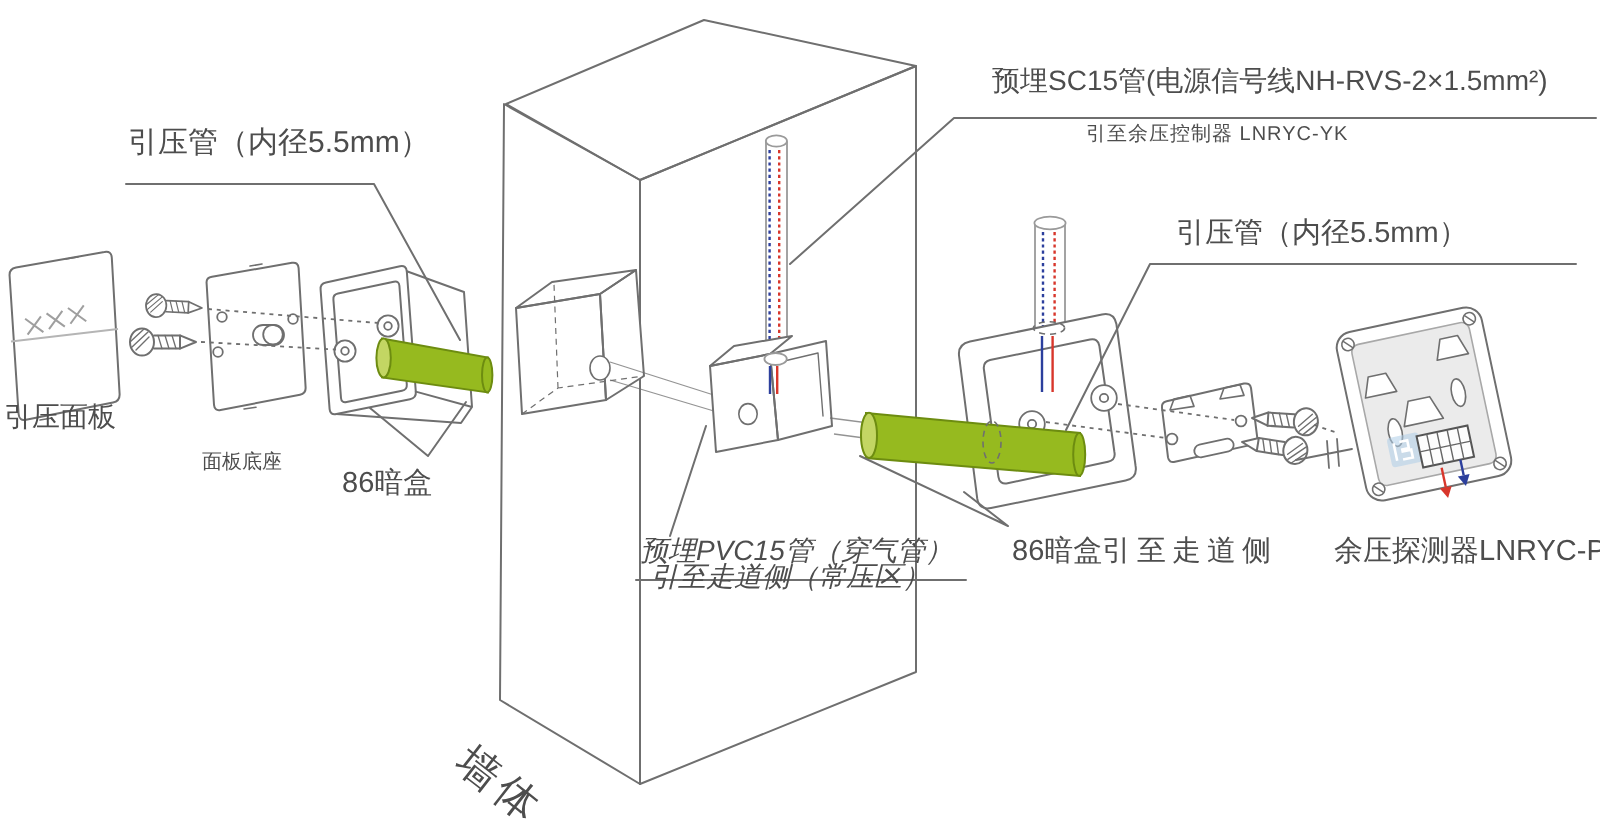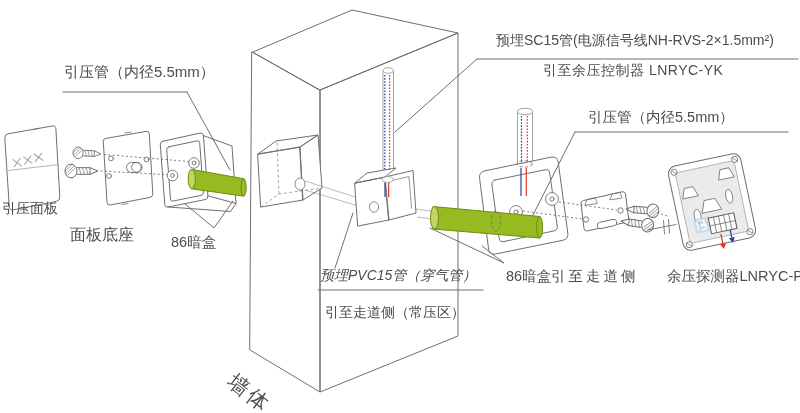--- a/index.html
+++ b/index.html
@@ -206,24 +206,24 @@
     <path d="M477,59 H798 M477,59 L395,132" class="ln"></path>
     <path d="M575,132 H788 M575,132 L533,215" class="ln"></path>
     <path d="M318,290 H483 M335,268 L353,213" class="ln"></path>
     <path d="M185,204 L214,228 L233,201" class="ln"></path>
     <path d="M430,228 L504,263 L482,246" class="ln"></path>
   </g>
 </svg>
 
   <div class="lbl" style="left:64px;top:63px;font-size:15px;">引压管（内径5.5mm）</div>
   <div class="lbl" style="left:496px;top:32px;font-size:14px;">预埋SC15管(电源信号线NH-RVS-2×1.5mm²)</div>
-  <div class="lbl" style="left:543px;top:62px;font-size:14px;letter-spacing:.5px;">引至余压控制器 LNRYC-YK</div>
+  <div class="lbl" style="left:543px;top:62px;font-size:10px;letter-spacing:.5px;">引至余压控制器 LNRYC-YK</div>
   <div class="lbl" style="left:588px;top:109px;font-size:14.5px;">引压管（内径5.5mm）</div>
   <div class="lbl" style="left:2px;top:200px;font-size:14px;">引压面板</div>
-  <div class="lbl" style="left:70px;top:226px;font-size:16px;">面板底座</div>
+  <div class="lbl" style="left:101px;top:226px;font-size:10px;">面板底座</div>
   <div class="lbl" style="left:171px;top:234px;font-size:14.5px;">86暗盒</div>
   <div class="lbl" style="left:320px;top:267px;font-size:14px;font-style:italic;">预埋PVC15管（穿气管）</div>
-  <div class="lbl" style="left:325px;top:304px;font-size:14px;">引至走道侧（常压区）</div>
+  <div class="lbl" style="left:325px;top:280px;font-size:14px;font-style:italic;">引至走道侧（常压区）</div>
   <div class="lbl" style="left:506px;top:268px;font-size:14.5px;">86暗盒</div>
   <div class="lbl" style="left:551px;top:268px;font-size:14.5px;letter-spacing:3px;">引至走道侧</div>
   <div class="lbl" style="left:667px;top:268px;font-size:14.5px;">余压探测器LNRYC-P</div>
   <div class="lbl" style="left:238px;top:369px;font-size:21px;letter-spacing:3px;transform:rotate(38deg);transform-origin:0 0;">墙体</div>
 </div>
 
 </body></html>

